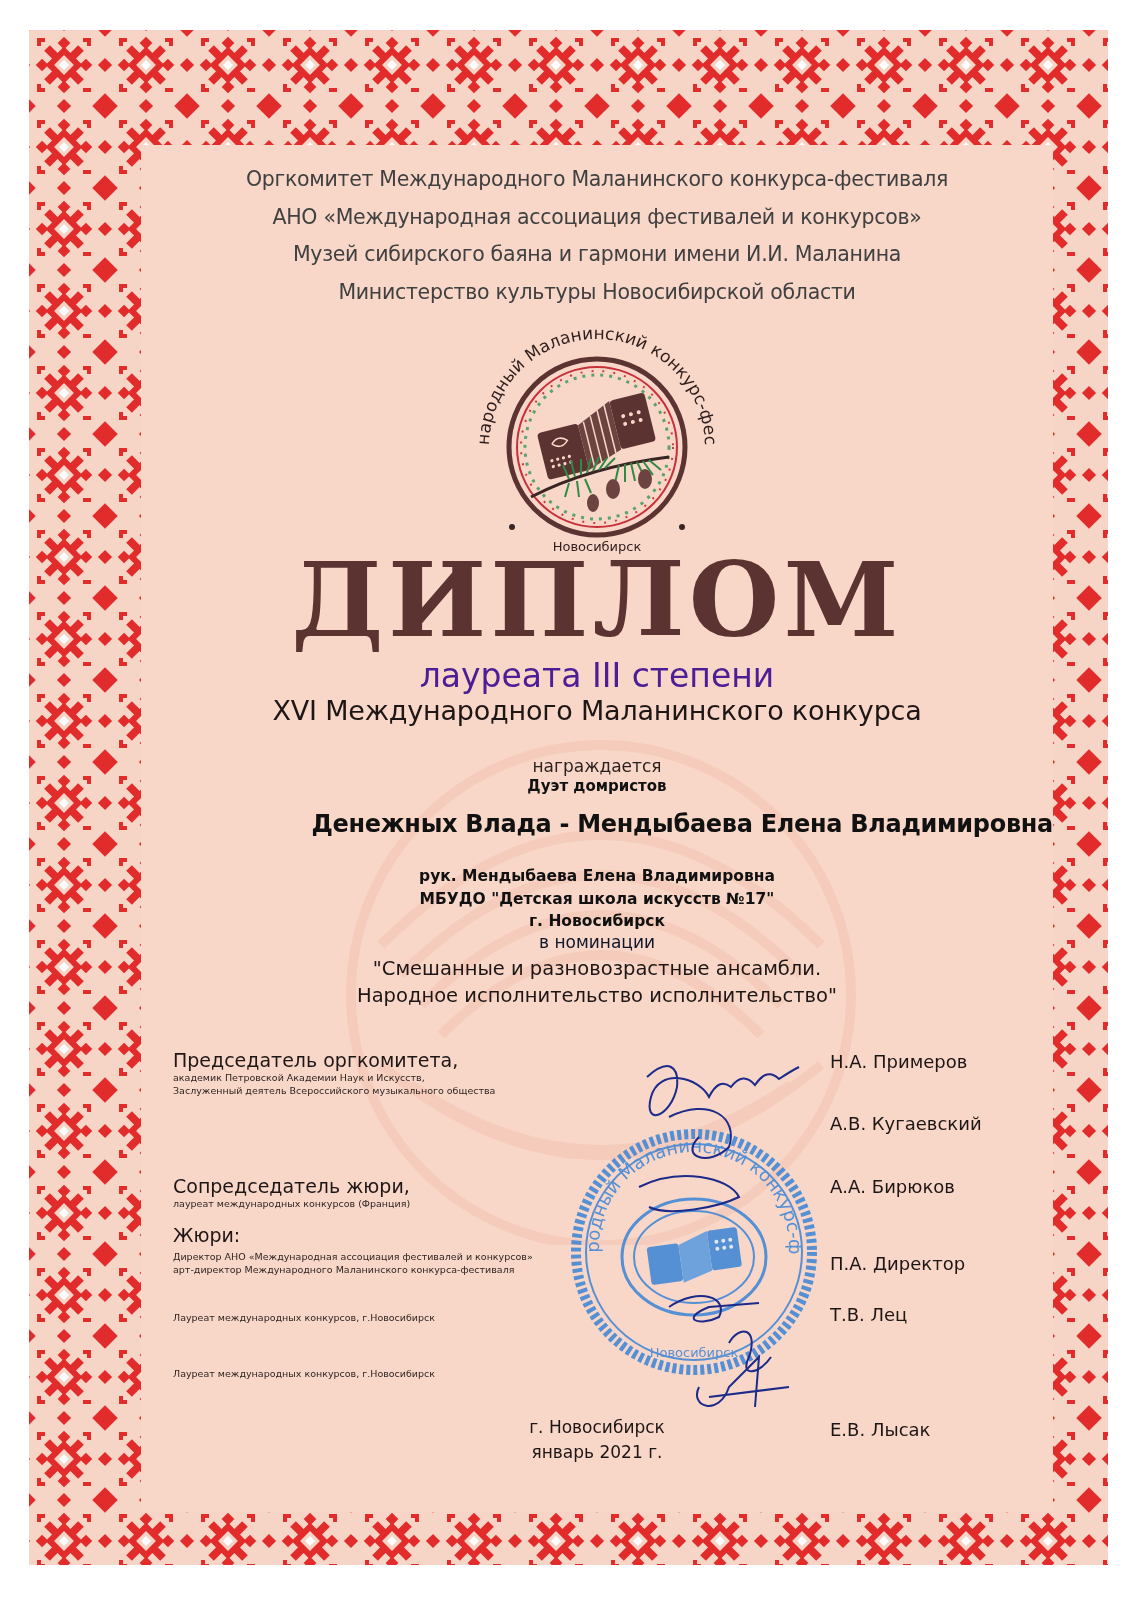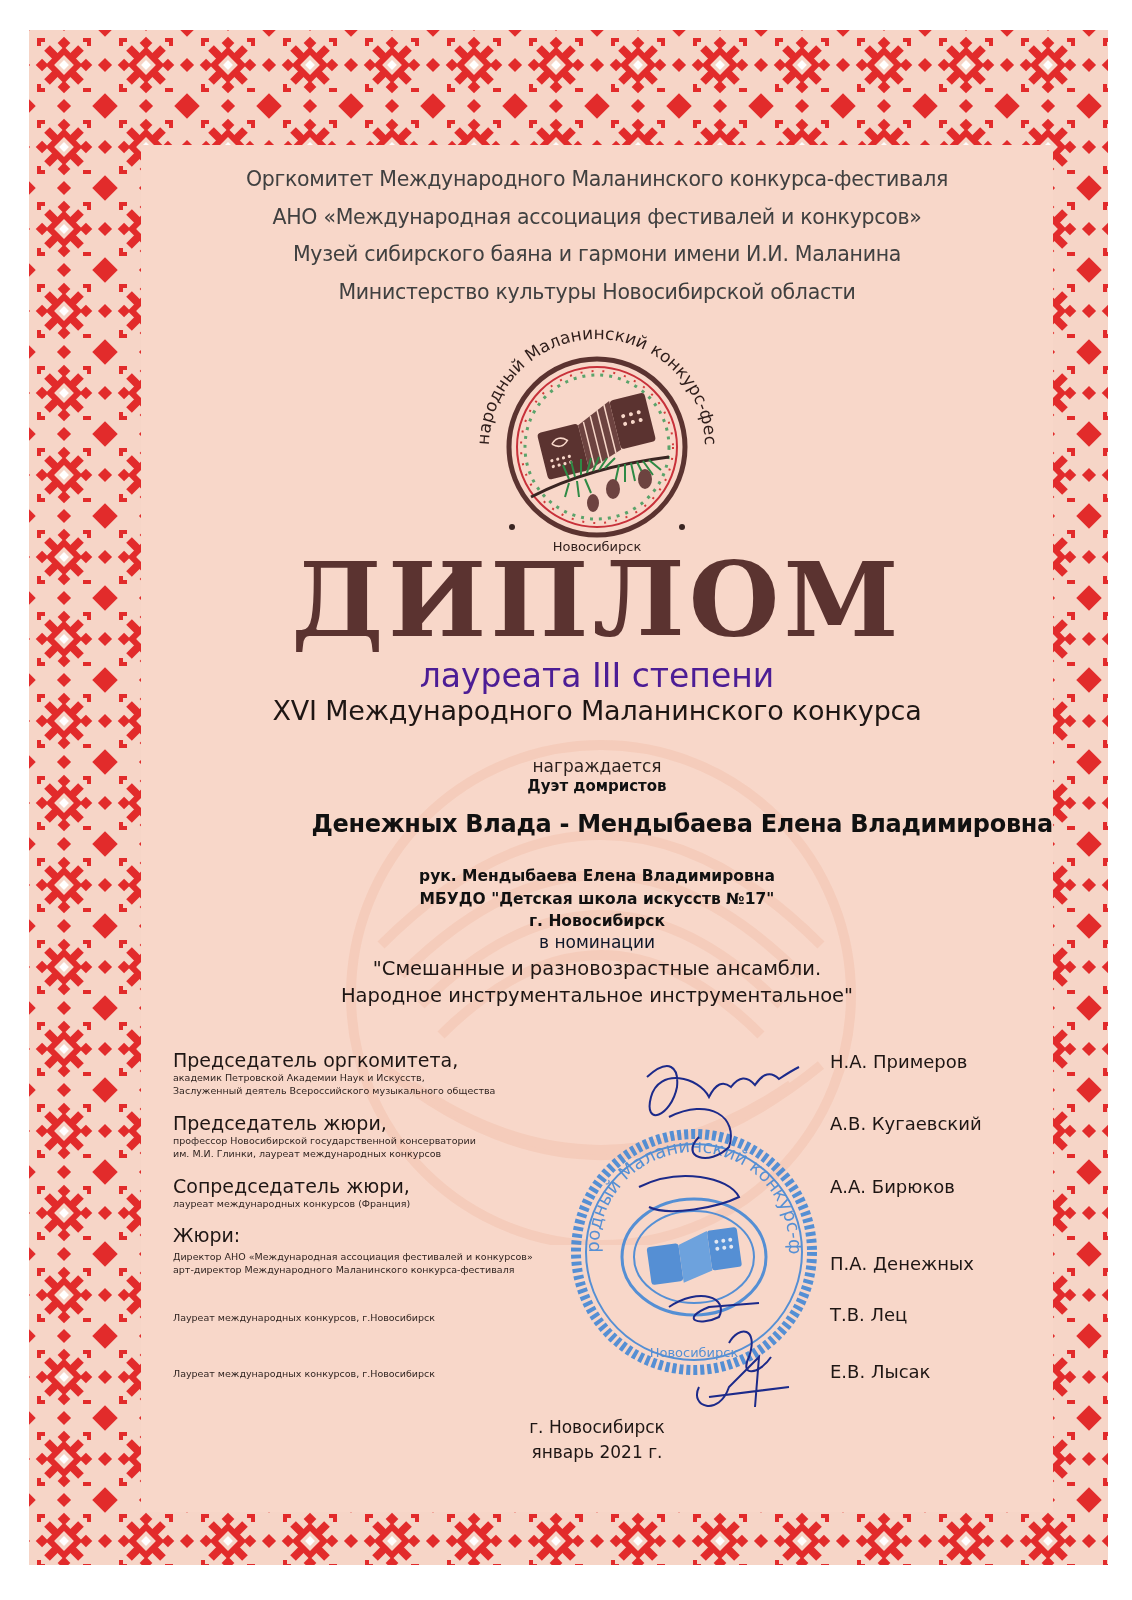--- a/index.html
+++ b/index.html
@@ -182,59 +182,54 @@
 
     <div class="center leader">
       <div>рук. Мендыбаева Елена Владимировна</div>
       <div>МБУДО "Детская школа искусств №17"</div>
       <div>г. Новосибирск</div>
     </div>
 
     <div class="center nom-in">в номинации</div>
     <div class="center nom">
       <div>"Смешанные и разновозрастные ансамбли.</div>
-      <div>Народное инструментальное инструментальное"</div>
+      <div>Народное исполнительство исполнительство"</div>
     </div>
 
     <div class="sig-row" style="top:905px">
       <div class="sig-title">Председатель оргкомитета,</div>
       <div class="sig-sub">академик Петровской Академии Наук и Искусств,</div>
       <div class="sig-sub">Заслуженный деятель Всероссийского музыкального общества</div>
     </div>
     <div class="sig-name" style="top:906px">Н.А. Примеров</div>
 
-    <div class="sig-row" style="top:968px">
-      <div class="sig-title">Председатель жюри,</div>
-      <div class="sig-sub">профессор Новосибирской государственной консерватории</div>
-      <div class="sig-sub">им. М.И. Глинки, лауреат международных конкурсов</div>
-    </div>
     <div class="sig-name" style="top:968px">А.В. Кугаевский</div>
 
     <div class="sig-row" style="top:1031px">
       <div class="sig-title">Сопредседатель жюри,</div>
       <div class="sig-sub">лауреат международных конкурсов (Франция)</div>
     </div>
     <div class="sig-name" style="top:1031px">А.А. Бирюков</div>
 
     <div class="sig-row" style="top:1080px">
       <div class="sig-title">Жюри:</div>
       <div class="sig-sub" style="margin-top:4px">Директор АНО «Международная ассоциация фестивалей и конкурсов»</div>
       <div class="sig-sub">арт-директор Международного Маланинского конкурса-фестиваля</div>
     </div>
-    <div class="sig-name" style="top:1108px">П.А. Денежных</div>
+    <div class="sig-name" style="top:1108px">П.А. Директор</div>
 
     <div class="sig-row" style="top:1166px">
       <div class="sig-sub">Лауреат международных конкурсов, г.Новосибирск</div>
     </div>
     <div class="sig-name" style="top:1159px">Т.В. Лец</div>
 
     <div class="sig-row" style="top:1222px">
       <div class="sig-sub">Лауреат международных конкурсов, г.Новосибирск</div>
     </div>
-    <div class="sig-name" style="top:1216px">Е.В. Лысак</div>
+    <div class="sig-name" style="top:1274px">Е.В. Лысак</div>
 
     <svg class="stamp" viewBox="0 0 270 360" xmlns="http://www.w3.org/2000/svg">
       <defs>
         <path id="stampRing" d="M40 190 A95 95 0 1 1 230 190"></path>
       </defs>
       <g opacity="0.88">
         <circle cx="135" cy="195" r="118" fill="none" stroke="#3f86d6" stroke-width="10" stroke-dasharray="4 3"></circle>
         <circle cx="135" cy="195" r="108" fill="none" stroke="#3f86d6" stroke-width="2"></circle>
         <text font-family="DejaVu Sans, sans-serif" font-size="18" fill="#3f86d6">
           <textPath href="#stampRing" startOffset="50%" text-anchor="middle">Международный Маланинский конкурс-фестиваль</textPath>

